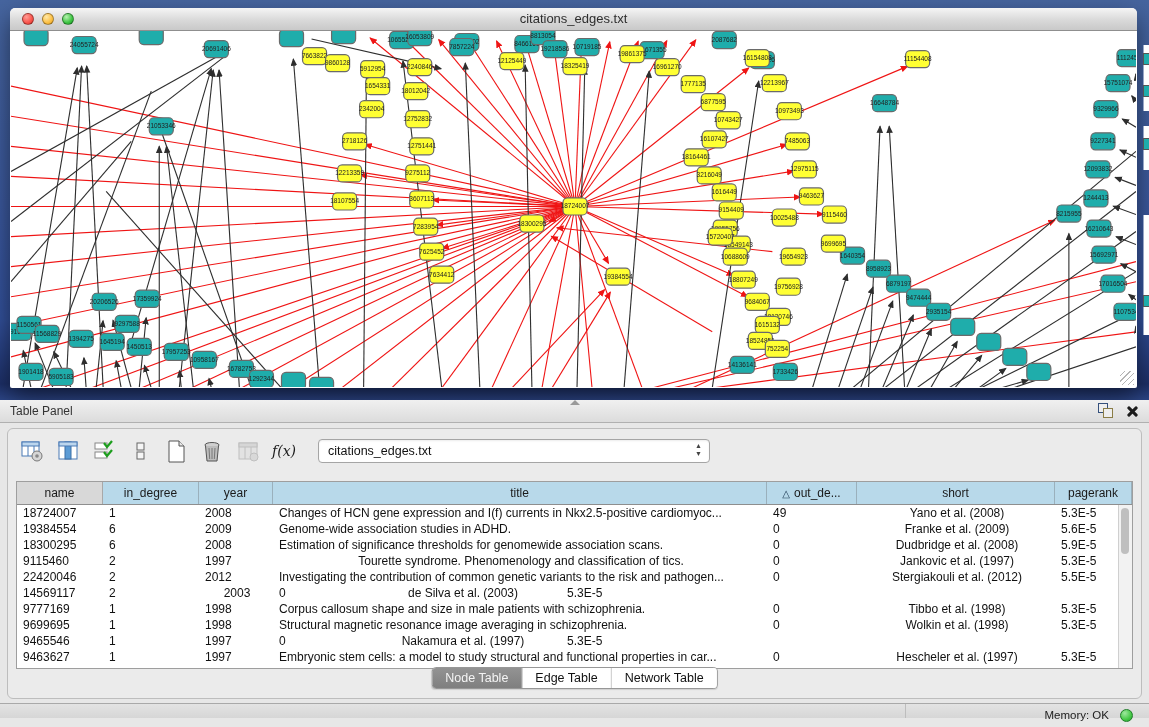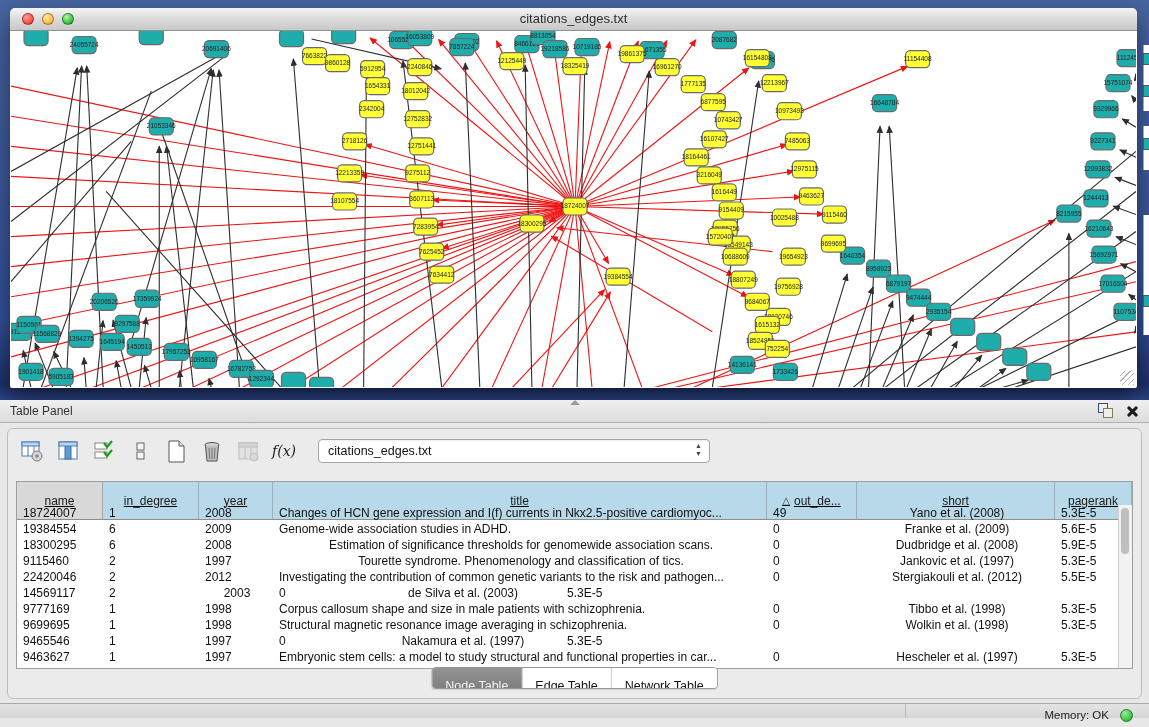--- a/index.html
+++ b/index.html
@@ -49,36 +49,36 @@
   .tbtn{width:24px;height:24px;display:flex;align-items:center;justify-content:center;}
   .fx{font-family:"DejaVu Serif","Liberation Serif",serif;font-style:italic;font-size:14px;color:#1a1a1a;}
   .selector{margin-left:10px;width:390px;height:22px;background:#fff;border:1px solid #a5a5a5;
     border-radius:4px;position:relative;display:flex;align-items:center;box-shadow:inset 0 1px 2px rgba(0,0,0,.08);}
   .selector .val{margin-left:9px;font-size:12.5px;color:#111;}
   .selector .arrows{position:absolute;right:7px;top:2px;display:flex;flex-direction:column;line-height:8px;
     font-size:7px;color:#444;}
 
   .table-wrap{position:absolute;left:8px;right:8px;top:52px;height:186px;
     border:1px solid #9e9e9e;background:#fff;overflow:hidden;}
-  .thead{display:flex;height:38px;border-bottom:1px solid #8e8e8e;box-sizing:border-box;text-decoration:underline;}
+  .thead{display:flex;height:23px;border-bottom:1px solid #8e8e8e;box-sizing:border-box;}
   .th{box-sizing:border-box;border-right:1px solid #9ab0bc;font-size:12px;color:#1a1a1a;
     display:flex;align-items:center;justify-content:center;background:#b8d9ea;}
   .th.gray{background:#d8d8d8;border-right:1px solid #a8a8a8;}
   .th .sort{margin-right:4px;font-size:10px;color:#23405a;}
   .rows{position:absolute;left:0;right:13px;top:23px;bottom:0;overflow:hidden;}
   .tr{display:flex;height:16px;}
   .td{box-sizing:border-box;padding:1px 4px 0 6px;font-size:12px;color:#111;white-space:nowrap;
     overflow:hidden;}
   .vscroll{position:absolute;right:0;top:23px;bottom:0;width:13px;background:#f2f2f2;border-left:1px solid #cfcfcf;}
   .vthumb{position:absolute;left:2px;top:3px;width:8px;height:46px;border-radius:5px;background:#bfbfbf;}
 
   .tabs{position:absolute;left:50%;transform:translateX(-50%);bottom:9px;display:flex;height:20px;
     border:1px solid #979797;border-radius:4px;overflow:hidden;background:#fff;
     box-shadow:0 1px 1px rgba(0,0,0,.12);}
-  .tab{padding:8px 13px;font-size:12.5px;line-height:20px;color:#111;background:#fff;border-right:1px solid #c2c2c2;}
+  .tab{padding:0 13px;font-size:12.5px;line-height:20px;color:#111;background:#fff;border-right:1px solid #c2c2c2;}
   .tab:last-child{border-right:none;}
   .tab.sel{background:linear-gradient(180deg,#939393,#7f7f7f);color:#f4f4f4;}
 
   
   .status-bar{position:absolute;left:0;top:703px;width:1149px;height:15px;
     background:linear-gradient(180deg,#e3e3e3,#d6d6d6);border-top:1px solid #a9a9a9;box-sizing:border-box;}
   .status-div{position:absolute;left:905px;top:0;bottom:0;border-left:1px solid #bdbdbd;}
   .memory{position:absolute;right:40px;top:5px;font-size:11.5px;color:#222;}
   .memdot{position:absolute;right:16px;top:5px;width:13px;height:13px;border-radius:50%;
     background:radial-gradient(circle at 35% 30%,#9fe89f,#45c846 60%,#259a2e);border:1px solid #1f7d28;box-sizing:border-box;}
@@ -807,21 +807,21 @@
               <div class="td" style="width: 74px; text-align: left;">2009</div>
               <div class="td" style="width: 494px; text-align: left;">Genome-wide association studies in ADHD.</div>
               <div class="td" style="width: 90px; text-align: left;">0</div>
               <div class="td" style="width: 198px; text-align: center;">Franke et al. (2009)</div>
               <div class="td" style="width: auto; flex: 1 1 0%; text-align: left;">5.6E-5</div>
             </div>
             <div class="tr">
               <div class="td" style="width: 86px; text-align: left;">18300295</div>
               <div class="td" style="width: 96px; text-align: left;">6</div>
               <div class="td" style="width: 74px; text-align: left;">2008</div>
-              <div class="td" style="width: 494px; text-align: center;">Estimation of significance thresholds for genomewide association scans.</div>
+              <div class="td" style="width: 494px; text-align: left;">Estimation of significance thresholds for genomewide association scans.</div>
               <div class="td" style="width: 90px; text-align: left;">0</div>
               <div class="td" style="width: 198px; text-align: center;">Dudbridge et al. (2008)</div>
               <div class="td" style="width: auto; flex: 1 1 0%; text-align: left;">5.9E-5</div>
             </div>
             <div class="tr">
               <div class="td" style="width: 86px; text-align: left;">9115460</div>
               <div class="td" style="width: 96px; text-align: left;">2</div>
               <div class="td" style="width: 74px; text-align: left;">1997</div>
               <div class="td" style="width: 494px; text-align: center;">Tourette syndrome. Phenomenology and classification of tics.</div>
               <div class="td" style="width: 90px; text-align: left;">0</div>

